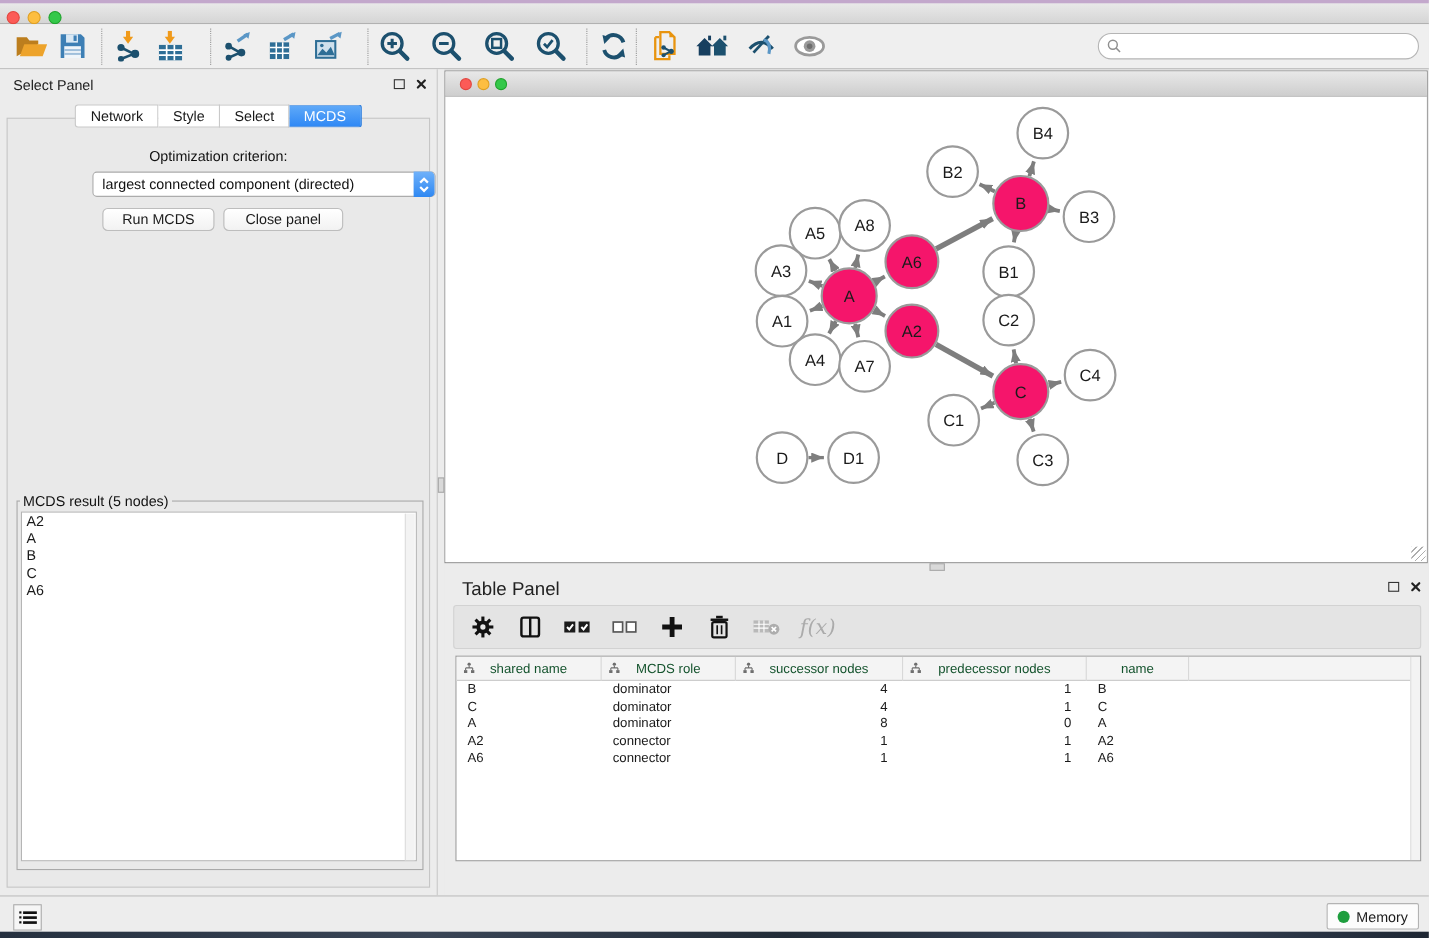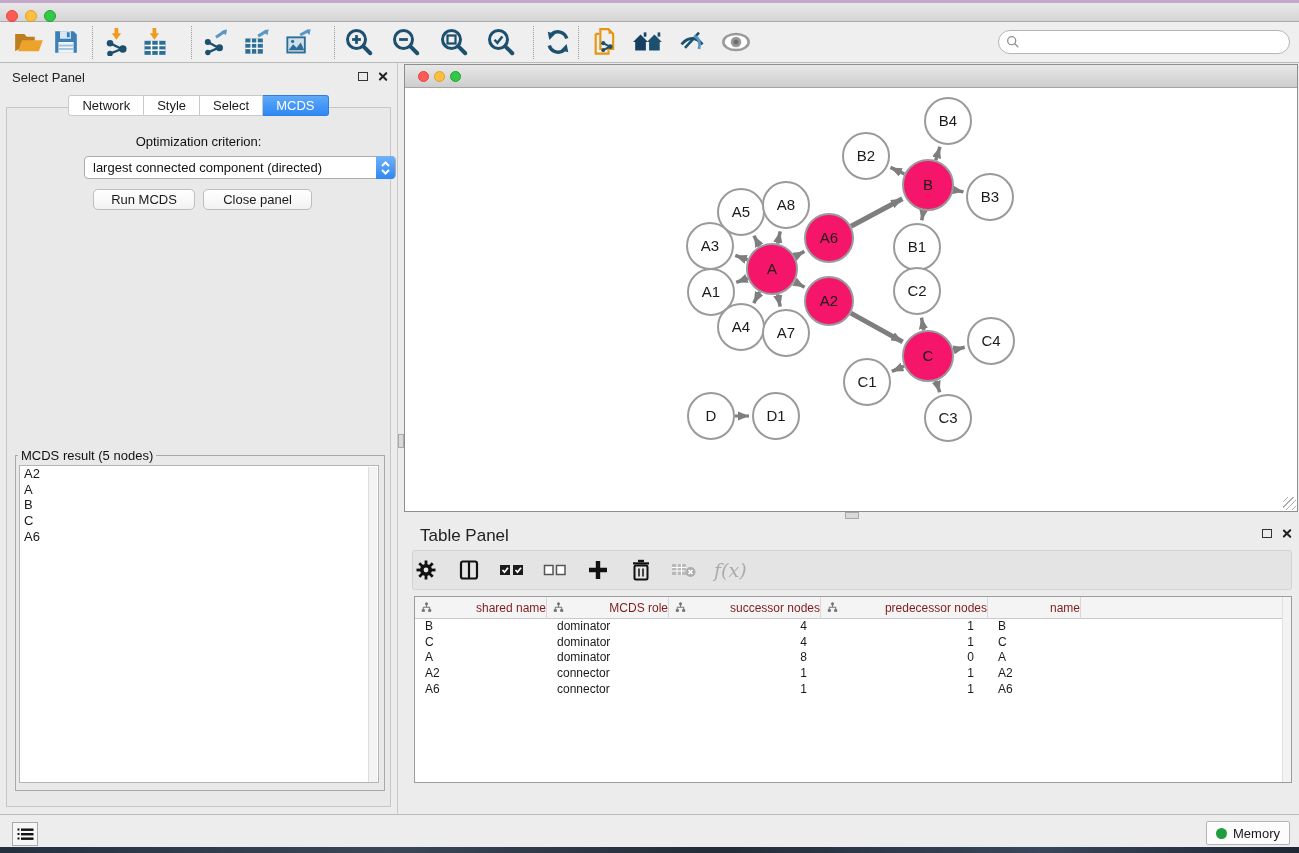--- a/index.html
+++ b/index.html
@@ -80,27 +80,27 @@
   .resize-corner { position:absolute; right:1px; bottom:1px; width:13px; height:13px;
     background:repeating-linear-gradient(135deg, transparent 0 3px, #ADADAD 3px 4px); }
 
   .h-grabber { position:absolute; left:845px; top:512px; width:14px; height:7px; background:#D9D9D9; border:1px solid #A8A8A8; }
 
   
   .table-panel { position:absolute; left:404px; top:520px; width:895px; height:294px; background:#ECECEC; }
   .tp-title { position:absolute; left:16px; top:6px; font-size:17px; color:#222; }
   .tp-float { left:858px; } .tp-close { left:877px; }
   .tp-toolbar { position:absolute; left:8px; top:30px; width:880px; height:40px; background:#E4E4E4;
-    border:1px solid #D2D2D2; border-radius:3px; display:flex; align-items:center; gap:17px; }
+    border:1px solid #D2D2D2; border-radius:3px; display:flex; align-items:center; gap:17px; padding-left:13px; }
   .tp-tbi { width:26px; height:26px; display:flex; align-items:center; justify-content:center; }
   .fx-label { font-family:"DejaVu Serif","Liberation Serif",serif; font-style:italic; font-size:19px; color:#ABABAB; }
 
   .data-table { position:absolute; left:10px; top:76px; width:878px; height:187px; background:#fff; border:1px solid #9C9C9C; overflow:hidden; }
   .dt-header { position:absolute; left:0; top:0; width:100%; height:22px; background:#F4F4F4; border-bottom:1px solid #C9C9C9; display:flex; }
-  .dt-hcell { height:22px; border-right:1px solid #D8D8D8; display:flex; align-items:center; justify-content:flex-end; gap:5px; font-size:12px; color:#7f1d1d; position:relative; }
+  .dt-hcell { height:22px; border-right:1px solid #D8D8D8; display:flex; align-items:center; justify-content:center; gap:5px; font-size:12px; color:#14532d; position:relative; }
   .dt-hcell .hicon { position:absolute; left:6px; top:5px; }
   .dt-body { position:absolute; left:0; top:22px; width:100%; }
   .dt-row { display:flex; height:15.7px; line-height:15.7px; font-size:12px; }
   .dt-cell { overflow:hidden; white-space:nowrap; }
   .dt-scroll { position:absolute; right:0; top:0; width:9px; height:100%; background:#F3F3F3; border-left:1px solid #DFDFDF; }
 
   .tp-tabs { position:absolute; left:0; top:269px; width:100%; display:flex; justify-content:center; }
   .tp-tab { height:23px; padding:3px 15px 0; background:#fff; border:1px solid #C2C2C2; border-left:none; font-size:13px; }
   .tp-tab:first-child { border-left:1px solid #C2C2C2; border-radius:4px 0 0 4px; }
   .tp-tab:last-child { border-radius:0 4px 4px 0; }

